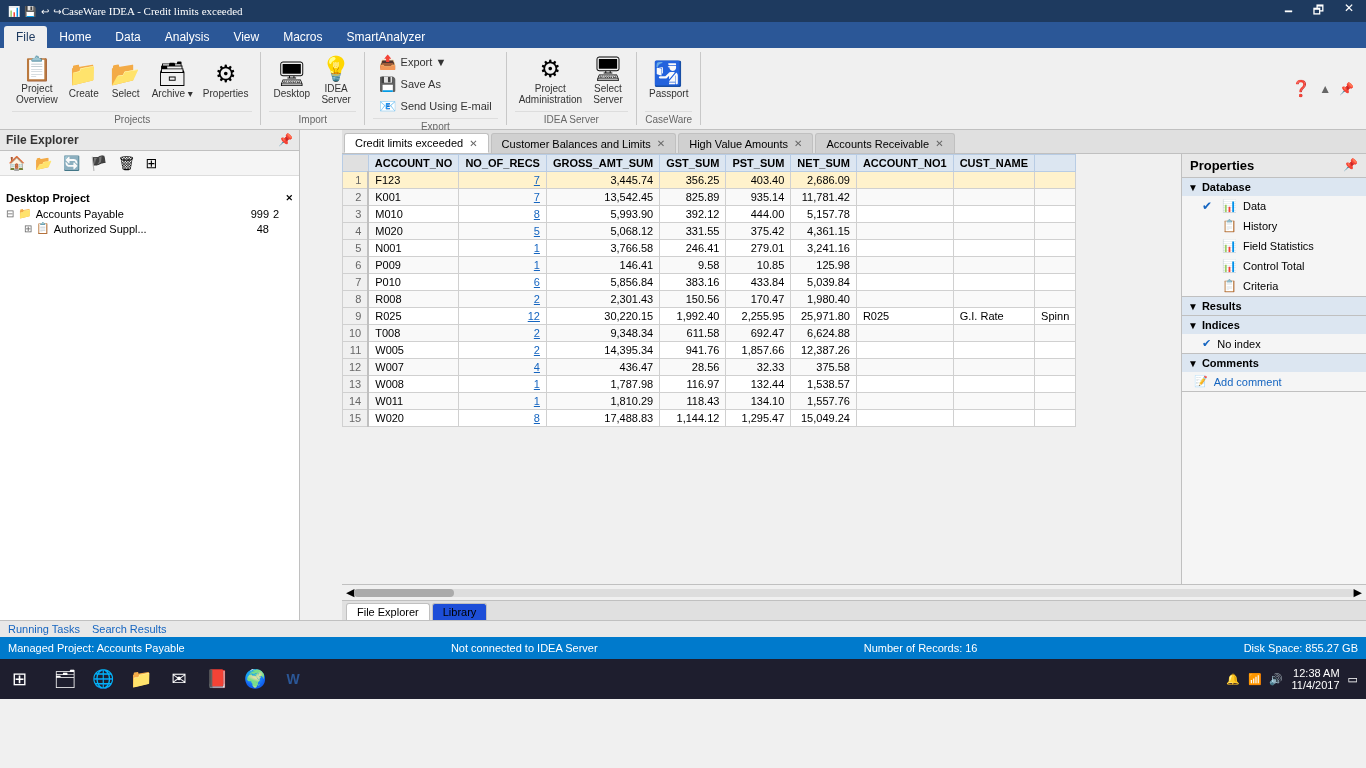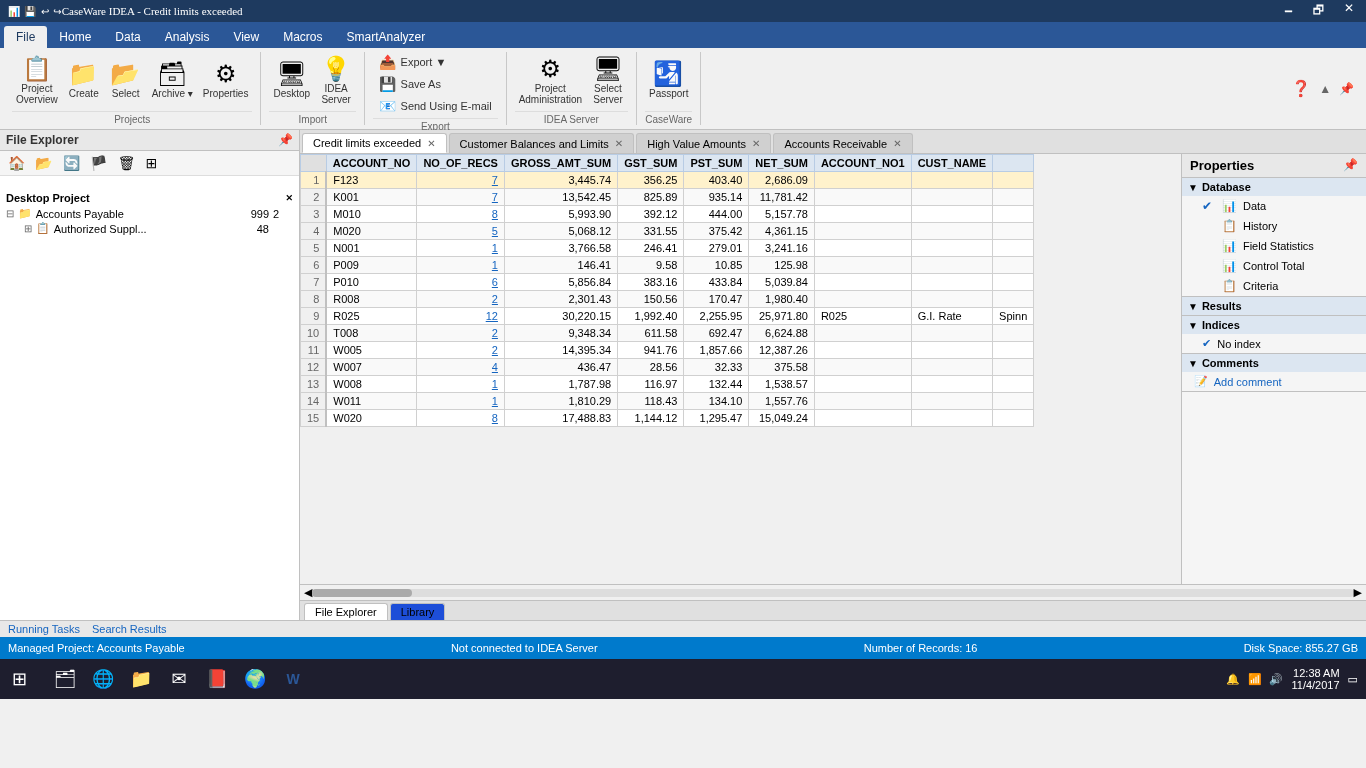--- a/index.html
+++ b/index.html
@@ -219,21 +219,21 @@
     <div class="ribbon-group-label">CaseWare</div>
   </div>
 
   <div style="margin-left:auto; display:flex; align-items:center; gap:8px; padding: 0 8px;">
     <span style="font-size:16px; color:#666;">❓</span>
     <span style="font-size:12px; color:#666;">▲</span>
     <span style="font-size:12px; color:#666;">📌</span>
   </div>
 </div>
 
-<div id="main-layout" style="display:flex; height:490px;">
+<div id="main-layout" style="display:flex; height:490px;gap:42px;">
 
   <div id="file-explorer">
     <div id="fe-header">
       <span>File Explorer</span>
       <span style="cursor:pointer;">📌</span>
     </div>
     <div id="fe-toolbar">
       <span class="fe-btn">🏠</span>
       <span class="fe-btn">📂</span>
       <span class="fe-btn">🔄</span>

